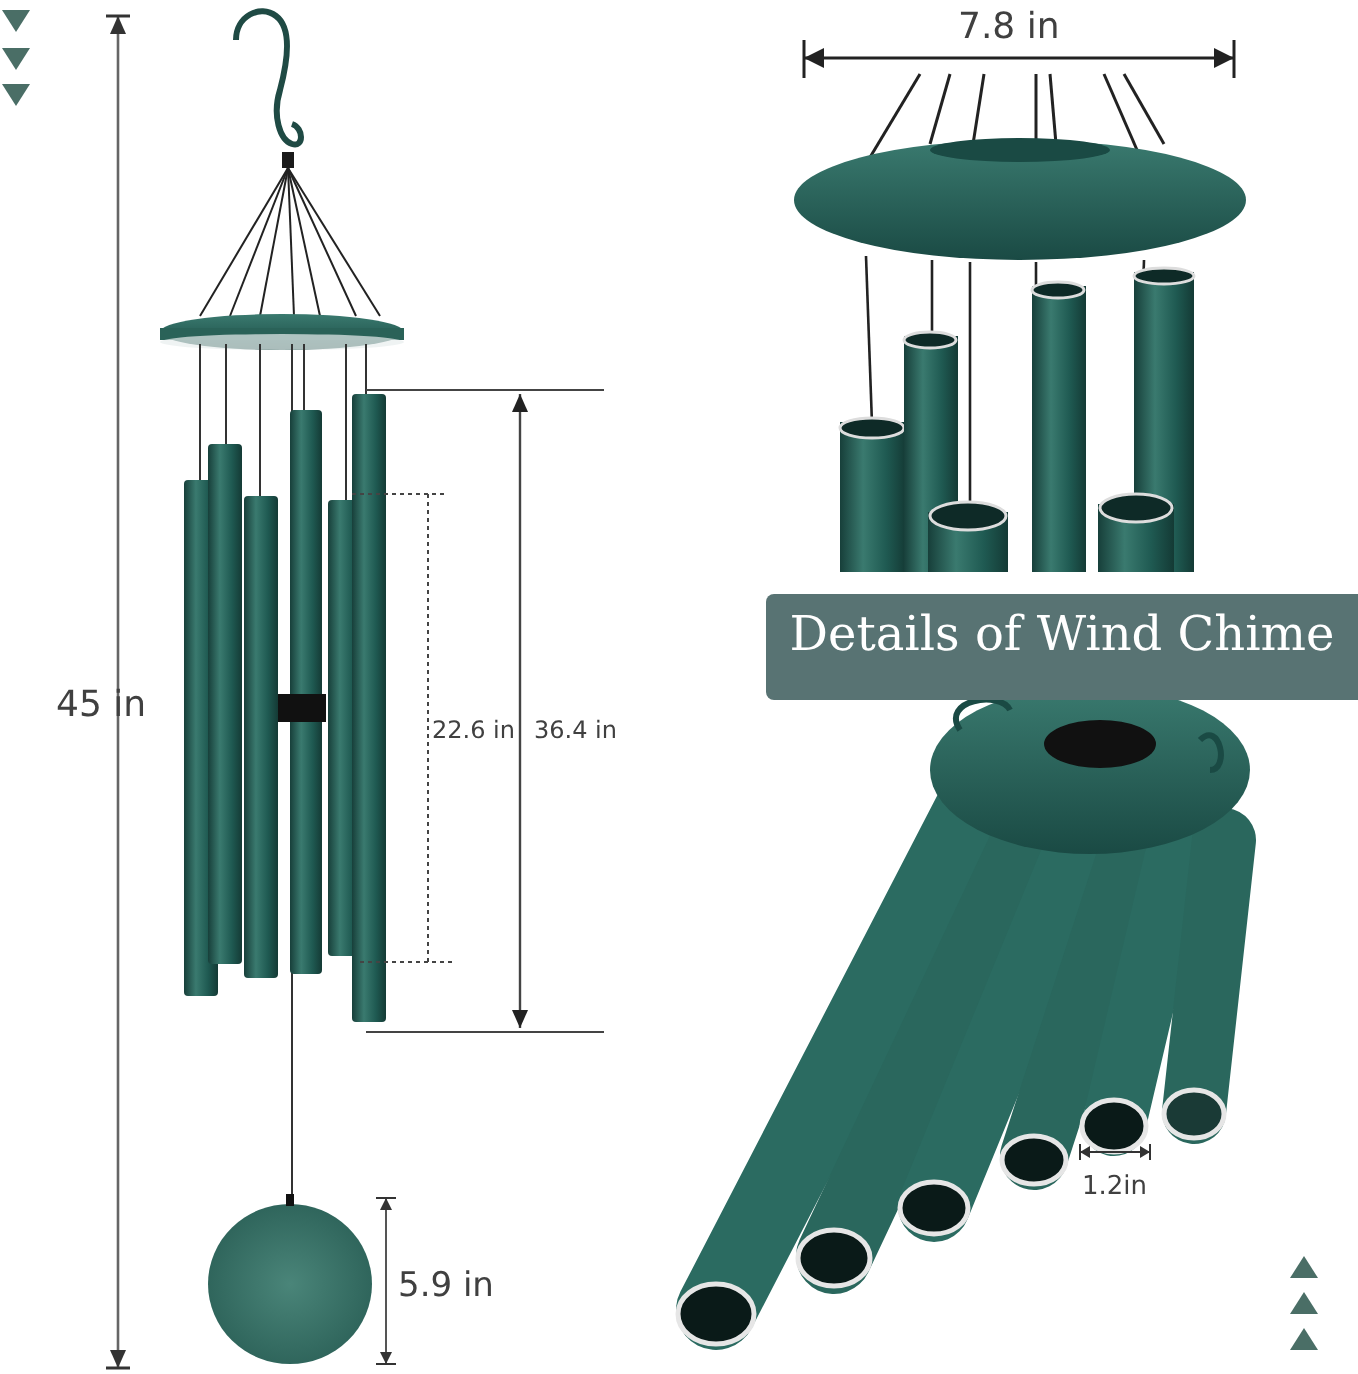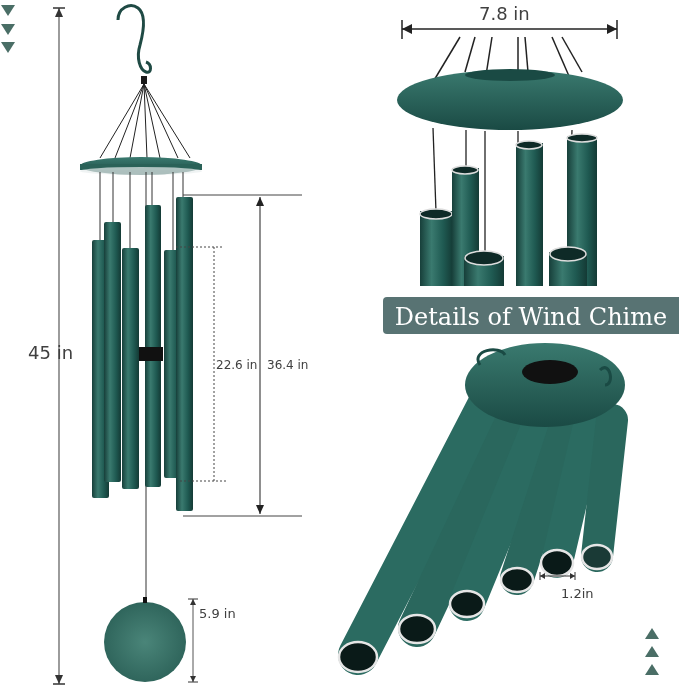--- a/index.html
+++ b/index.html
@@ -1,18 +1,18 @@
 <!DOCTYPE html>
 <html><head>
 <meta charset="utf-8">
 <style>
   html,body{margin:0;padding:0;background:#fff;}
   body{width:679px;height:687px;position:relative;overflow:hidden;font-family:"DejaVu Sans",sans-serif;color:#222;}
   .lbl{position:absolute;font-size:13px;color:#404040;white-space:nowrap;}
-  .banner{position:absolute;left:383px;top:297px;width:296px;height:37px;background:#587373;border-radius:4px 0 0 4px;color:#fff;font-family:"DejaVu Serif","Liberation Serif",serif;font-size:24px;line-height:41px;text-align:center;}
+  .banner{position:absolute;left:383px;top:297px;width:296px;height:53px;background:#587373;border-radius:4px 0 0 4px;color:#fff;font-family:"DejaVu Serif","Liberation Serif",serif;font-size:24px;line-height:41px;text-align:center;}
   .tri-down{width:0;height:0;border-left:7px solid transparent;border-right:7px solid transparent;border-top:11px solid #4a6e66;position:absolute;}
   .tri-up{width:0;height:0;border-left:7px solid transparent;border-right:7px solid transparent;border-bottom:11px solid #4a6e66;position:absolute;}
   svg{position:absolute;left:0;top:0;}
 </style>
 </head>
 <body>
 
 <svg width="679" height="687" viewBox="0 0 679 687">
   <defs>
     <linearGradient id="tube" x1="0" x2="1" y1="0" y2="0">
@@ -181,16 +181,16 @@
 <div>
   <div class="tri-up" style="left:645px;top:628px;"></div>
   <div class="tri-up" style="left:645px;top:646px;"></div>
   <div class="tri-up" style="left:645px;top:664px;"></div>
 </div>
 
 <div class="lbl" style="left:4px;top:342px;font-size:18px;margin-left:24px;">45 in</div>
 <div class="lbl" style="left:479px;top:3px;font-size:18px;">7.8 in</div>
 <div class="lbl" style="left:216px;top:358px;font-size:12px;">22.6 in</div>
 <div class="lbl" style="left:267px;top:358px;font-size:12px;">36.4 in</div>
-<div class="lbl" style="left:199px;top:606px;font-size:13px;">5.9 in</div>
-<div class="lbl" style="left:541px;top:586px;font-size:13px;margin-left:20px;">1.2in</div>
+<div class="lbl" style="left:199px;top:633px;font-size:17px;">5.9 in</div>
+<div class="lbl" style="left:541px;top:586px;font-size:13px;">1.2in</div>
 
 <div class="banner">Details of Wind Chime</div>
 
 </body></html>

